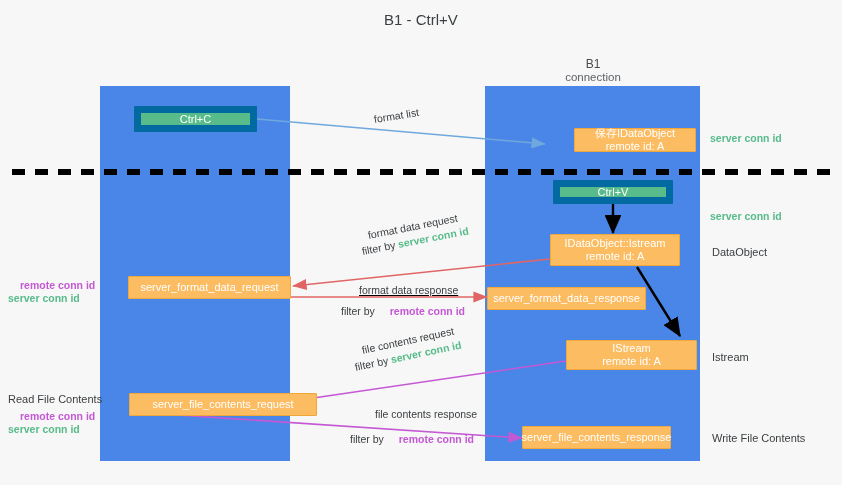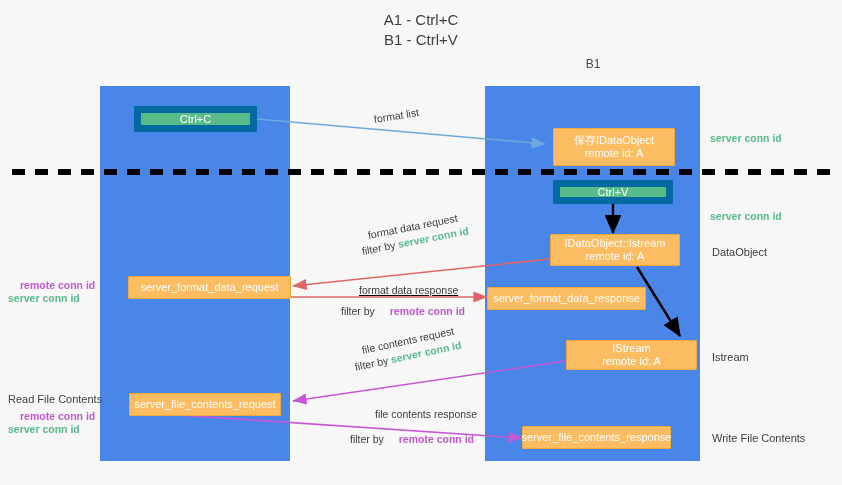--- a/index.html
+++ b/index.html
@@ -55,30 +55,30 @@
   .rot-3{transform:rotate(-12deg);transform-origin:left center;}
   .right-note{font-size:11px;color:#3c4043;line-height:14px;white-space:nowrap;}
   .conn-note{font-size:10.5px;line-height:13px;font-weight:bold;white-space:nowrap;}
 </style>
 </head>
 <body>
 
 <div id="stage">
 
   <div class="abs title">
-    <div>A1 - Ctrl+C</div>
     <div>B1 - Ctrl+V</div>
   </div>
 
   <div class="abs lane-head" style="left:140px;top:58px;width:120px;margin-top:44px;">
     <div class="big">A1</div>
     <div>remote</div>
   </div>
   <div class="abs lane-head" style="left:528px;top:58px;width:130px;">
     <div class="big">B1</div>
+    <div>connection</div>
   </div>
 
   <div class="abs lane" id="lane-a"></div>
   <div class="abs lane" id="lane-b"></div>
 
   <svg id="wires" viewBox="0 0 842 485">
     <defs>
       <marker id="ah-blue" markerWidth="9" markerHeight="7" refX="8.5" refY="3.5" orient="auto">
         <polygon points="0,0 9,3.5 0,7" fill="#6fa8dc"></polygon>
       </marker>
@@ -107,21 +107,21 @@
 
     <path d="M566,361 L293,401" stroke="#c558d4" stroke-width="1.6" fill="none" marker-end="url(#ah-mag)"></path>
 
     <path d="M132,412 L522,438" stroke="#c558d4" stroke-width="1.6" fill="none" marker-end="url(#ah-mag)"></path>
   </svg>
 
   <div class="abs box green" style="left:134px;top:106px;width:123px;height:26px;">
     <span>Ctrl+C</span>
   </div>
 
-  <div class="abs box orange" style="left:553px;top:128px;width:122px;height:38px;align-items:center;">
+  <div class="abs box orange" style="left:574px;top:128px;width:122px;height:24px;align-items:center;">
     <span>保存IDataObject</span>
     <span>remote id: A</span>
   </div>
 
   <div class="abs box green" style="left:553px;top:180px;width:120px;height:24px;">
     <span>Ctrl+V</span>
   </div>
 
   <div class="abs box orange" style="left:550px;top:234px;width:130px;height:32px;">
     <span>IDataObject::Istream</span>
@@ -134,21 +134,21 @@
 
   <div class="abs box orange" style="left:487px;top:287px;width:159px;height:23px;">
     <span>server_format_data_response</span>
   </div>
 
   <div class="abs box orange" style="left:566px;top:340px;width:131px;height:30px;">
     <span>IStream</span>
     <span>remote id: A</span>
   </div>
 
-  <div class="abs box orange" style="left:129px;top:393px;width:152px;height:23px;">
+  <div class="abs box orange" style="left:129px;top:393px;width:188px;height:23px;">
     <span>server_file_contents_request</span>
   </div>
 
   <div class="abs box orange" style="left:522px;top:426px;width:149px;height:23px;">
     <span>server_file_contents_response</span>
   </div>
 
   <div class="abs lbl rot-1" style="left:374px;top:113px;">format list</div>
 
   <div class="abs rot-2" style="left:368px;top:229px;">

